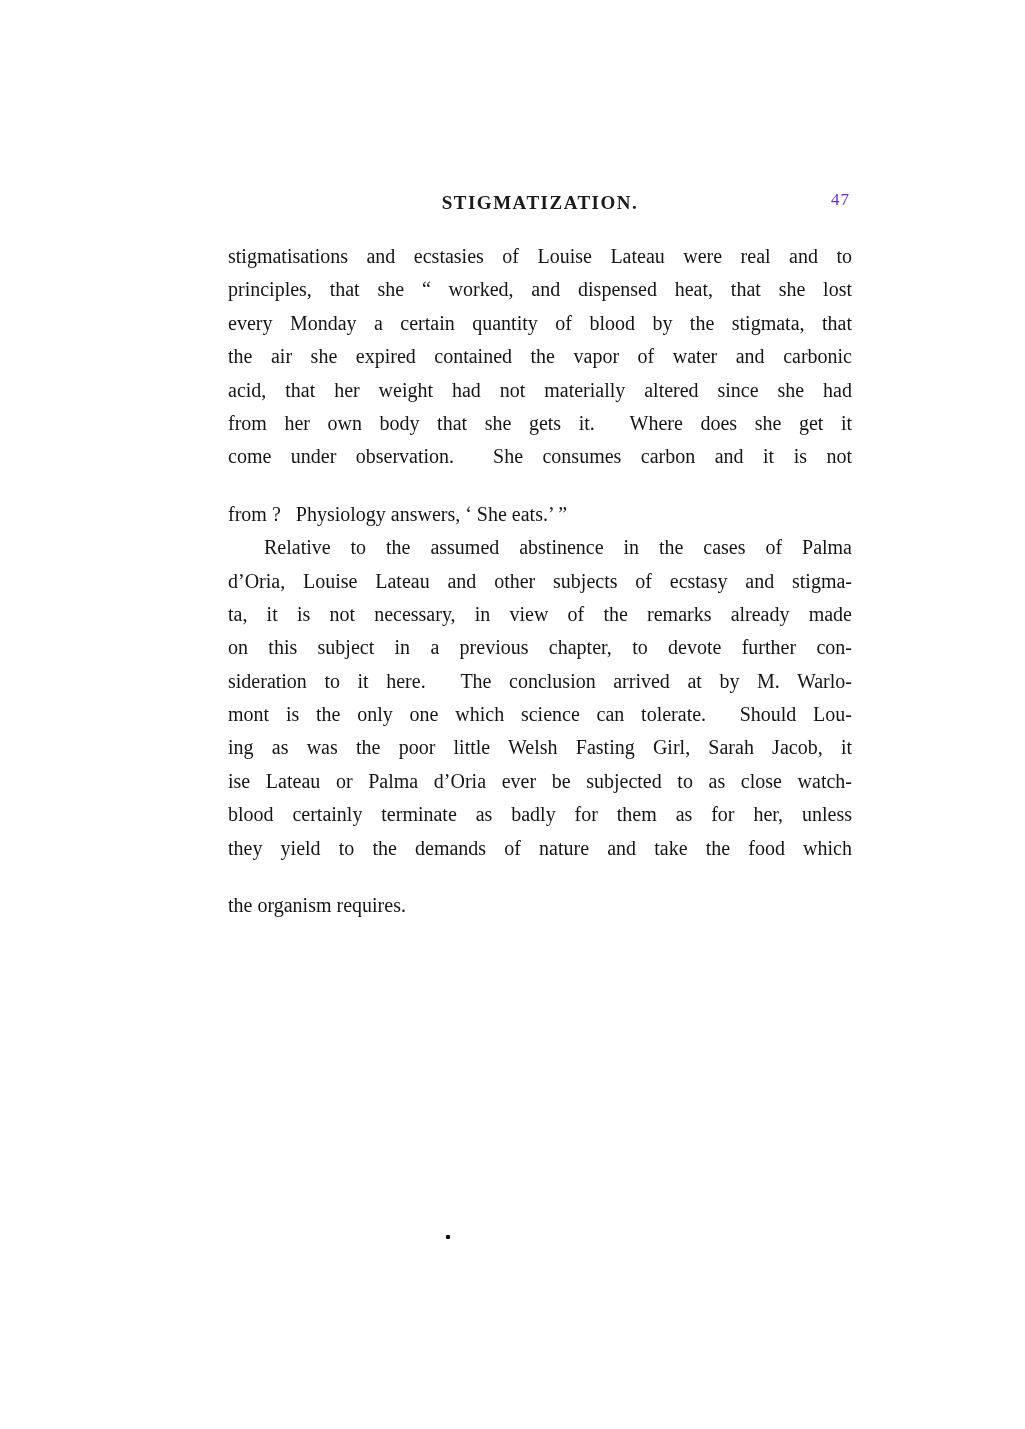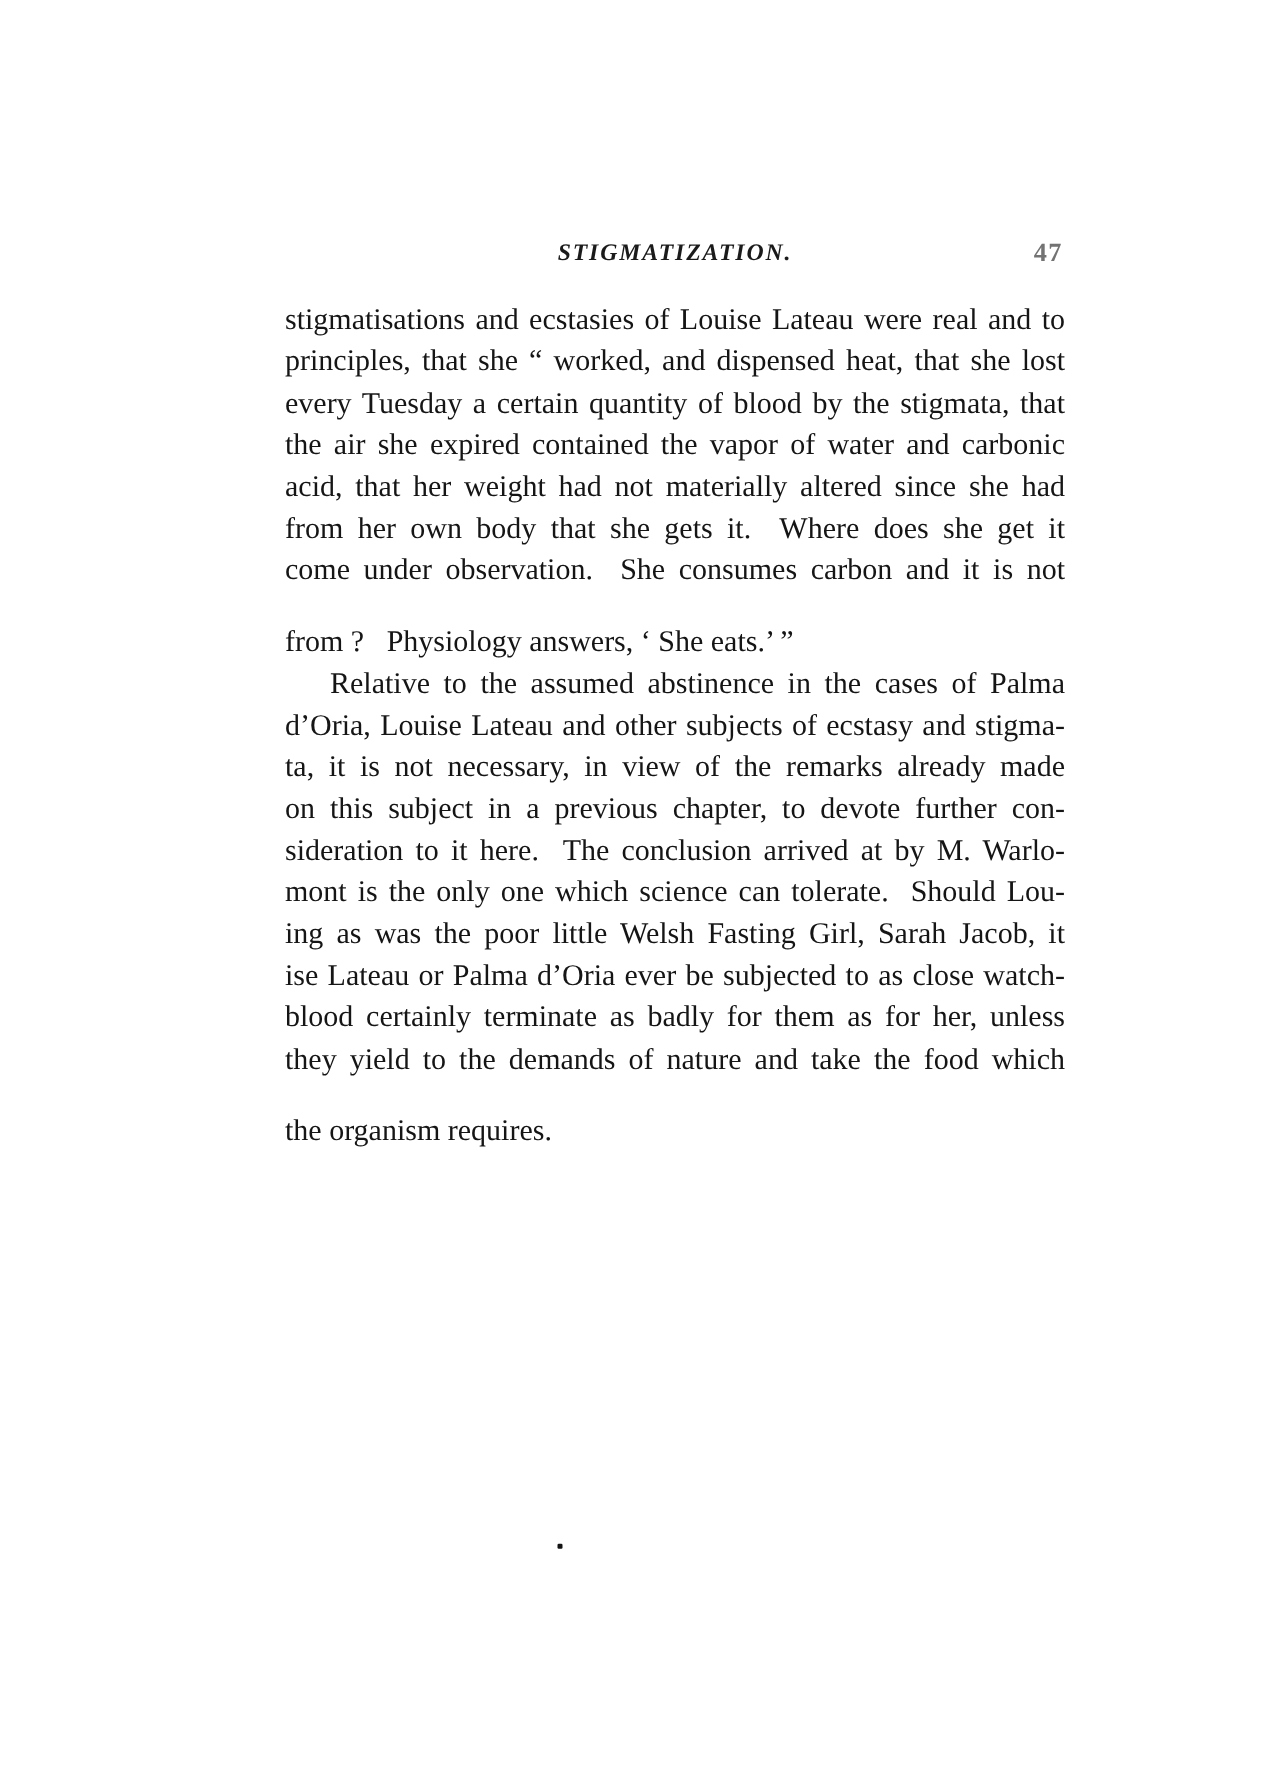--- a/index.html
+++ b/index.html
@@ -19,47 +19,46 @@
   .header {
     position: absolute;
     left: 228px;
     top: 192px;
     width: 624px;
     height: 30px;
   }
   .running-title {
     display: block;
     text-align: center;
-    font-style: italic;
     font-weight: bold;
     font-size: 19px;
     letter-spacing: 1.5px;
     color: #1a1a1a;
   }
   .page-number {
     position: absolute;
     right: 2px;
     top: -2px;
-    font-weight: bold;
-    font-size: 21px;
+    font-weight: normal;
+    font-size: 17px;
     letter-spacing: 1px;
-    color: #737373;
+    color: #6d28d9;
   }
   .textblock {
     position: absolute;
     left: 228px;
     top: 240px;
     width: 624px;
   }
   .para {
     margin: 0;
     padding: 0;
   }
   .line {
-    font-size: 24px;
+    font-size: 20px;
     line-height: 33.4px;
     height: 33.4px;
     overflow: hidden;
     text-align: justify;
     text-align-last: justify;
     white-space: normal;
     color: #151515;
   }
   .line.endpar {
     text-align-last: left;
@@ -86,21 +85,21 @@
   <div class="header">
     <span class="running-title">STIGMATIZATION.</span>
     <span class="page-number">47</span>
   </div>
 
   <div class="textblock">
 
     <div class="para">
       <div class="line">stigmatisations and ecstasies of Louise Lateau were real and to</div>
       <div class="line">principles, that she “ worked, and dispensed heat, that she lost</div>
-      <div class="line">every Tuesday a certain quantity of blood by the stigmata, that</div>
+      <div class="line">every Monday a certain quantity of blood by the stigmata, that</div>
       <div class="line">the air she expired contained the vapor of water and carbonic</div>
       <div class="line">acid, that her weight had not materially altered since she had</div>
       <div class="line">from her own body that she gets it.&nbsp; Where does she get it</div>
       <div class="line">come under observation.&nbsp; She consumes carbon and it is not</div>
       <div class="line endpar">from ?&nbsp;&nbsp; Physiology answers, ‘ She eats.’ ”</div>
     </div>
 
     <div class="para">
       <div class="line indent">Relative to the assumed abstinence in the cases of Palma</div>
       <div class="line">d’Oria, Louise Lateau and other subjects of ecstasy and stigma-</div>

